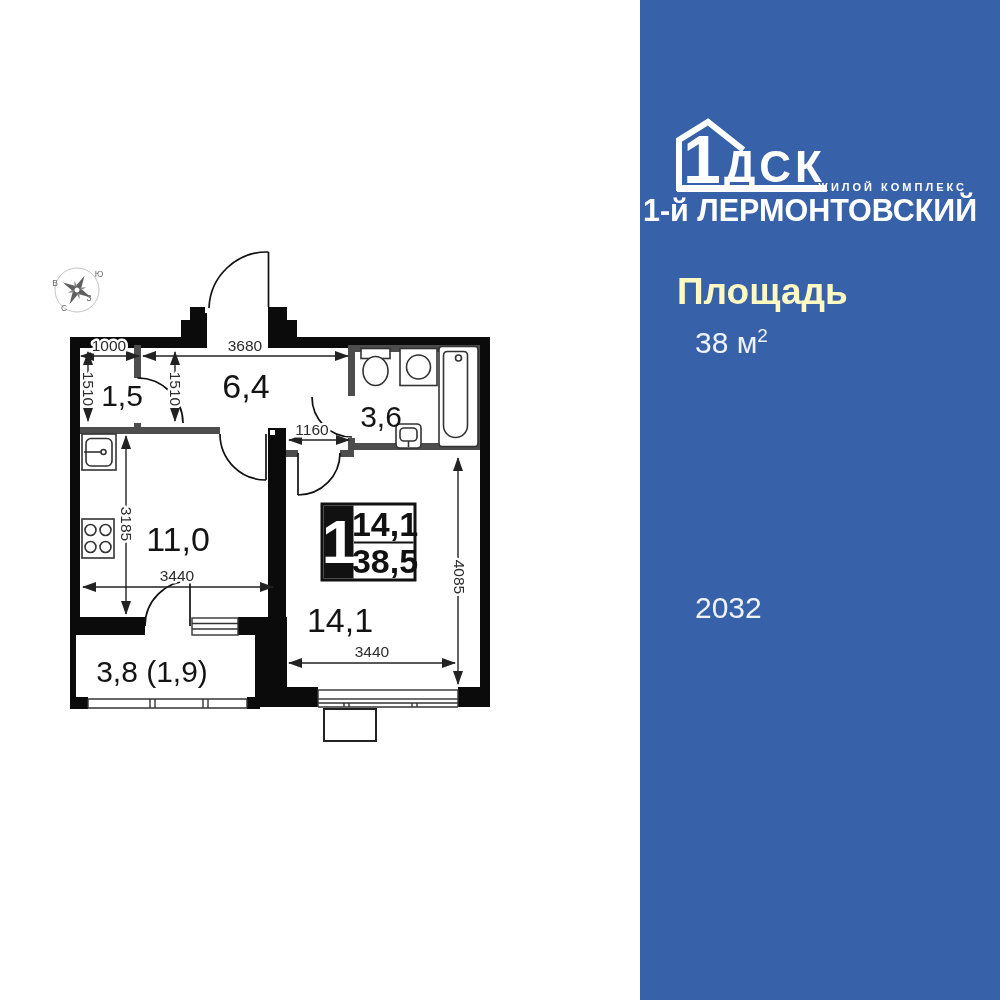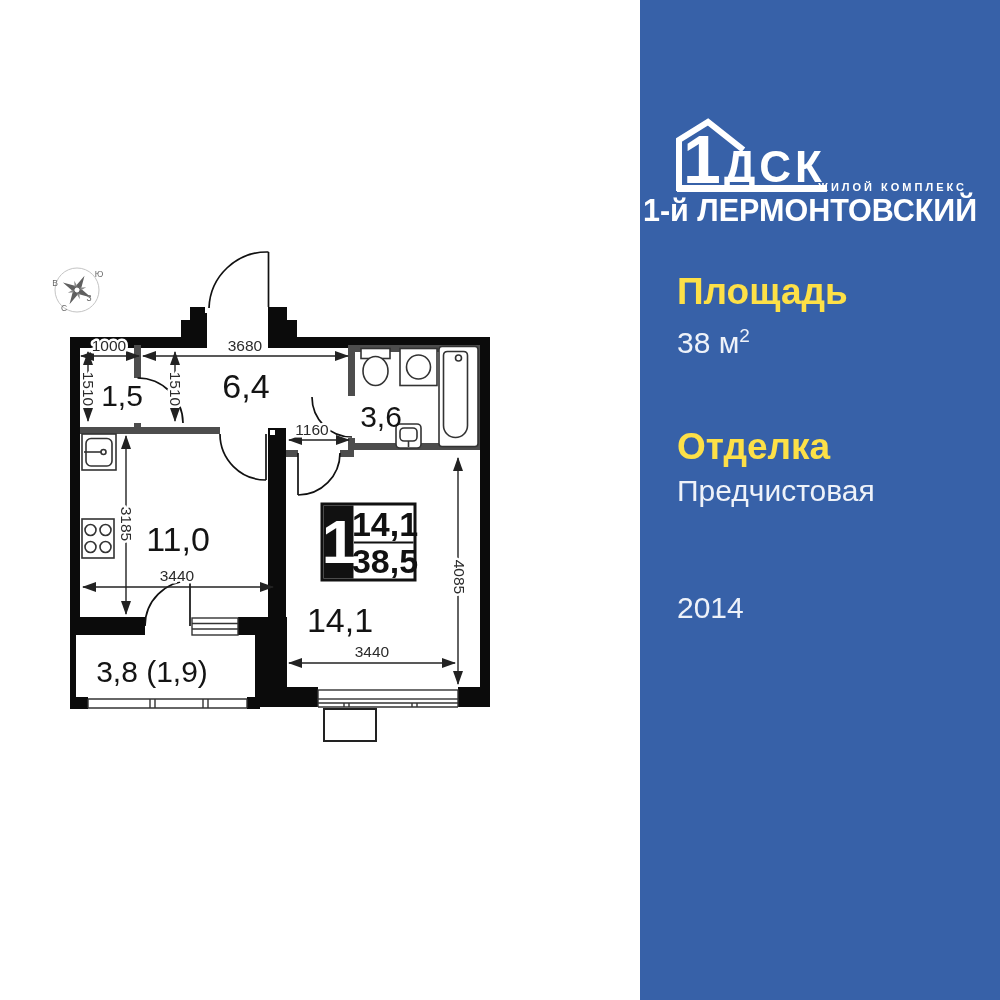--- a/index.html
+++ b/index.html
@@ -28,22 +28,22 @@
   
   .panel { position:absolute; left:640px; top:0; width:360px; height:1000px;
            background:#3761a8; color:#fff; }
   .panel svg.logo { position:absolute; left:0; top:100px; width:360px; height:145px; }
   .logo text { fill:#fff; }
   .lg-num   { font-weight:bold; font-size:68px; text-anchor:middle; }
   .lg-let   { font-weight:bold; font-size:44px; letter-spacing:4px; }
   .lg-tag   { font-weight:bold; font-size:11px; letter-spacing:3px; text-anchor:end; }
   .lg-name  { font-weight:bold; font-size:30.5px; }
   .spec { position:absolute; left:37px; }
-  .spec .lbl { font-size:37px; font-weight:bold; line-height:40px; color:#fde047; }
-  .spec .val { font-size:30px; font-weight:400; line-height:34px; color:#eef2f9; margin-top:7px; }
+  .spec .lbl { font-size:37px; font-weight:bold; line-height:40px; color:#fef9c3; }
+  .spec .val { font-size:30px; font-weight:400; line-height:34px; color:#eef2f9; margin-top:7px;margin-left:18px; }
   .spec .val sup { font-size:19px; }
 </style>
 </head>
 <body>
 
 <div class="stage">
 
   <svg class="plan" viewBox="0 0 1000 1000">
     <defs>
       <marker id="ar" markerUnits="userSpaceOnUse" markerWidth="14" markerHeight="10" refX="13" refY="5" orient="auto-start-reverse">
@@ -220,25 +220,21 @@
       <text class="lg-let" x="84" y="82">ДСК</text>
       <text class="lg-tag" x="327" y="91">ЖИЛОЙ КОМПЛЕКС</text>
       <text class="lg-name" x="3" y="121">1-й ЛЕРМОНТОВСКИЙ</text>
     </svg>
 
     <div class="spec" style="top:272px">
       <div class="lbl">Площадь</div>
       <div class="val"><span>38 м</span><sup>2</sup></div>
     </div>
 
-    <div class="spec" style="top:427px">
-      <div class="lbl">Отделка</div>
-      <div class="val">Предчистовая</div>
-    </div>
 
     <div class="spec" style="top:584px">
       <div class="val">
-        <div>2014</div>
+        <div>2032</div>
       </div>
     </div>
 
   </div>
 </div>
 
 </body></html>

